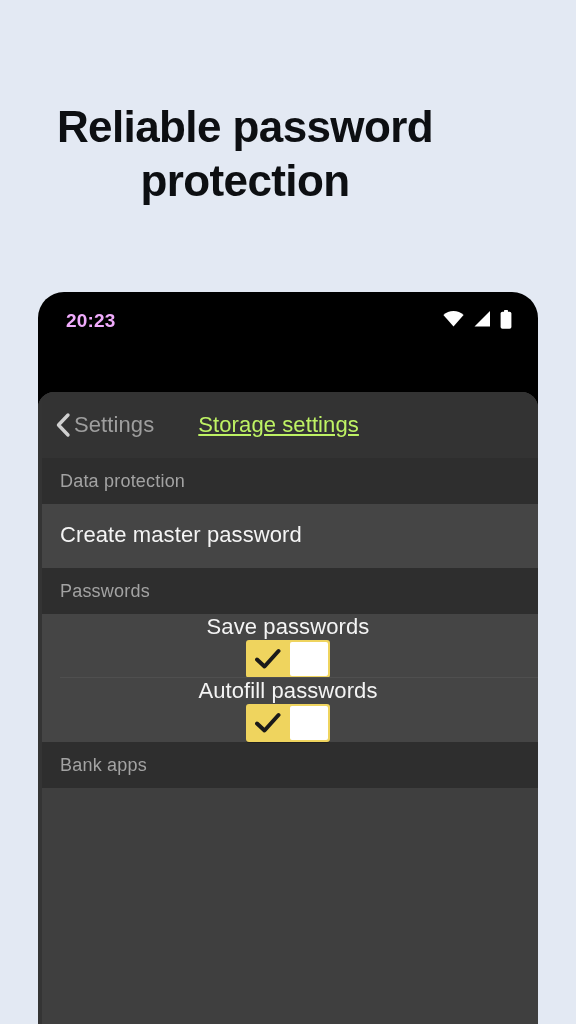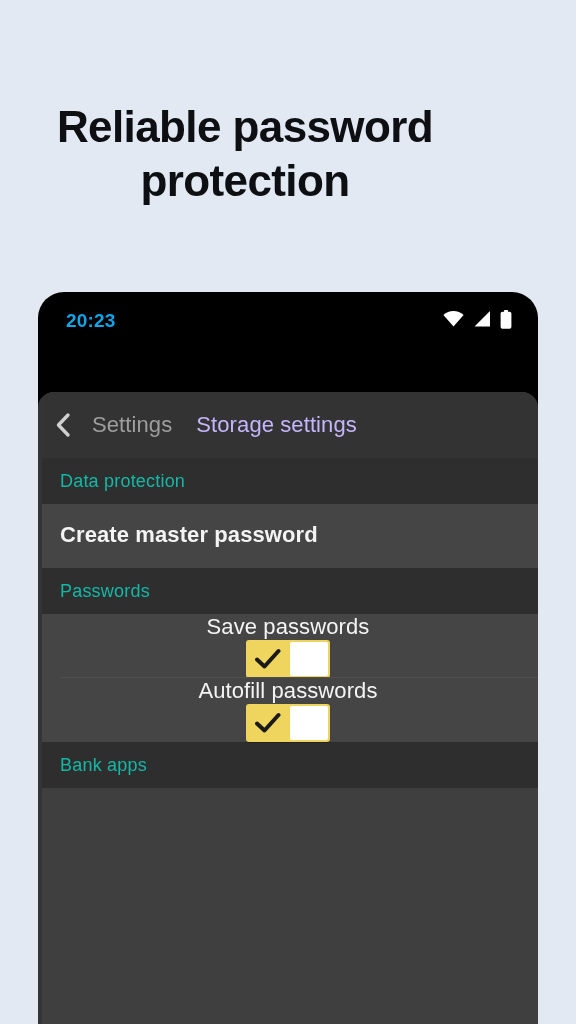--- a/index.html
+++ b/index.html
@@ -47,21 +47,21 @@
   .statusbar {
     position: absolute;
     left: 0;
     top: 0;
     width: 100%;
     height: 58px;
     display: flex;
     align-items: center;
     justify-content: space-between;
     padding: 0 26px 0 28px;
-    color: #0ea5e9;
+    color: #f0abfc;
   }
 
   .status-time {
     font-size: 19px;
     font-weight: bold;
     letter-spacing: 0.2px;
   }
 
   .status-icons {
     display: flex;
@@ -100,46 +100,47 @@
     background: #333333;
     display: flex;
     align-items: center;
     padding-left: 14px;
     position: relative;
   }
 
   .back-group {
     display: flex;
     align-items: center;
-    gap: 18px;
+    gap: 0;
   }
 
   .chevron-back {
     width: 22px;
     height: 26px;
     display: block;
   }
 
   .back-label {
     font-size: 22px;
     color: #9e9e9e;
     letter-spacing: 0.1px;
   }
 
   .nav-title {
     font-size: 22px;
-    color: #c4b5fd;
-    margin-left: 24px;
+    color: #bef264;
+    margin-left: 44px;
     letter-spacing: 0.1px;
+    text-decoration: underline;
   }
 
   
   .section-header {
     background: #2e2e2e;
-    color: #14b8a6;
+    color: #a3a3a3;
     font-size: 18px;
     height: 46px;
     display: flex;
     align-items: center;
     padding-left: 22px;
     letter-spacing: 0.2px;
   }
 
   .row {
     background: #454545;
@@ -151,21 +152,20 @@
     min-height: 60px;
     display: flex;
     align-items: center;
     justify-content: space-between;
     flex-direction: column;
   }
 
   .row-block {
     padding-top: 18px;
     padding-bottom: 20px;
-    font-weight: bold;
   }
 
   .row-title {
     font-size: 22px;
     color: #f4f4f4;
     letter-spacing: 0.1px;
   }
 
   .row-desc {
     font-size: 16px;

